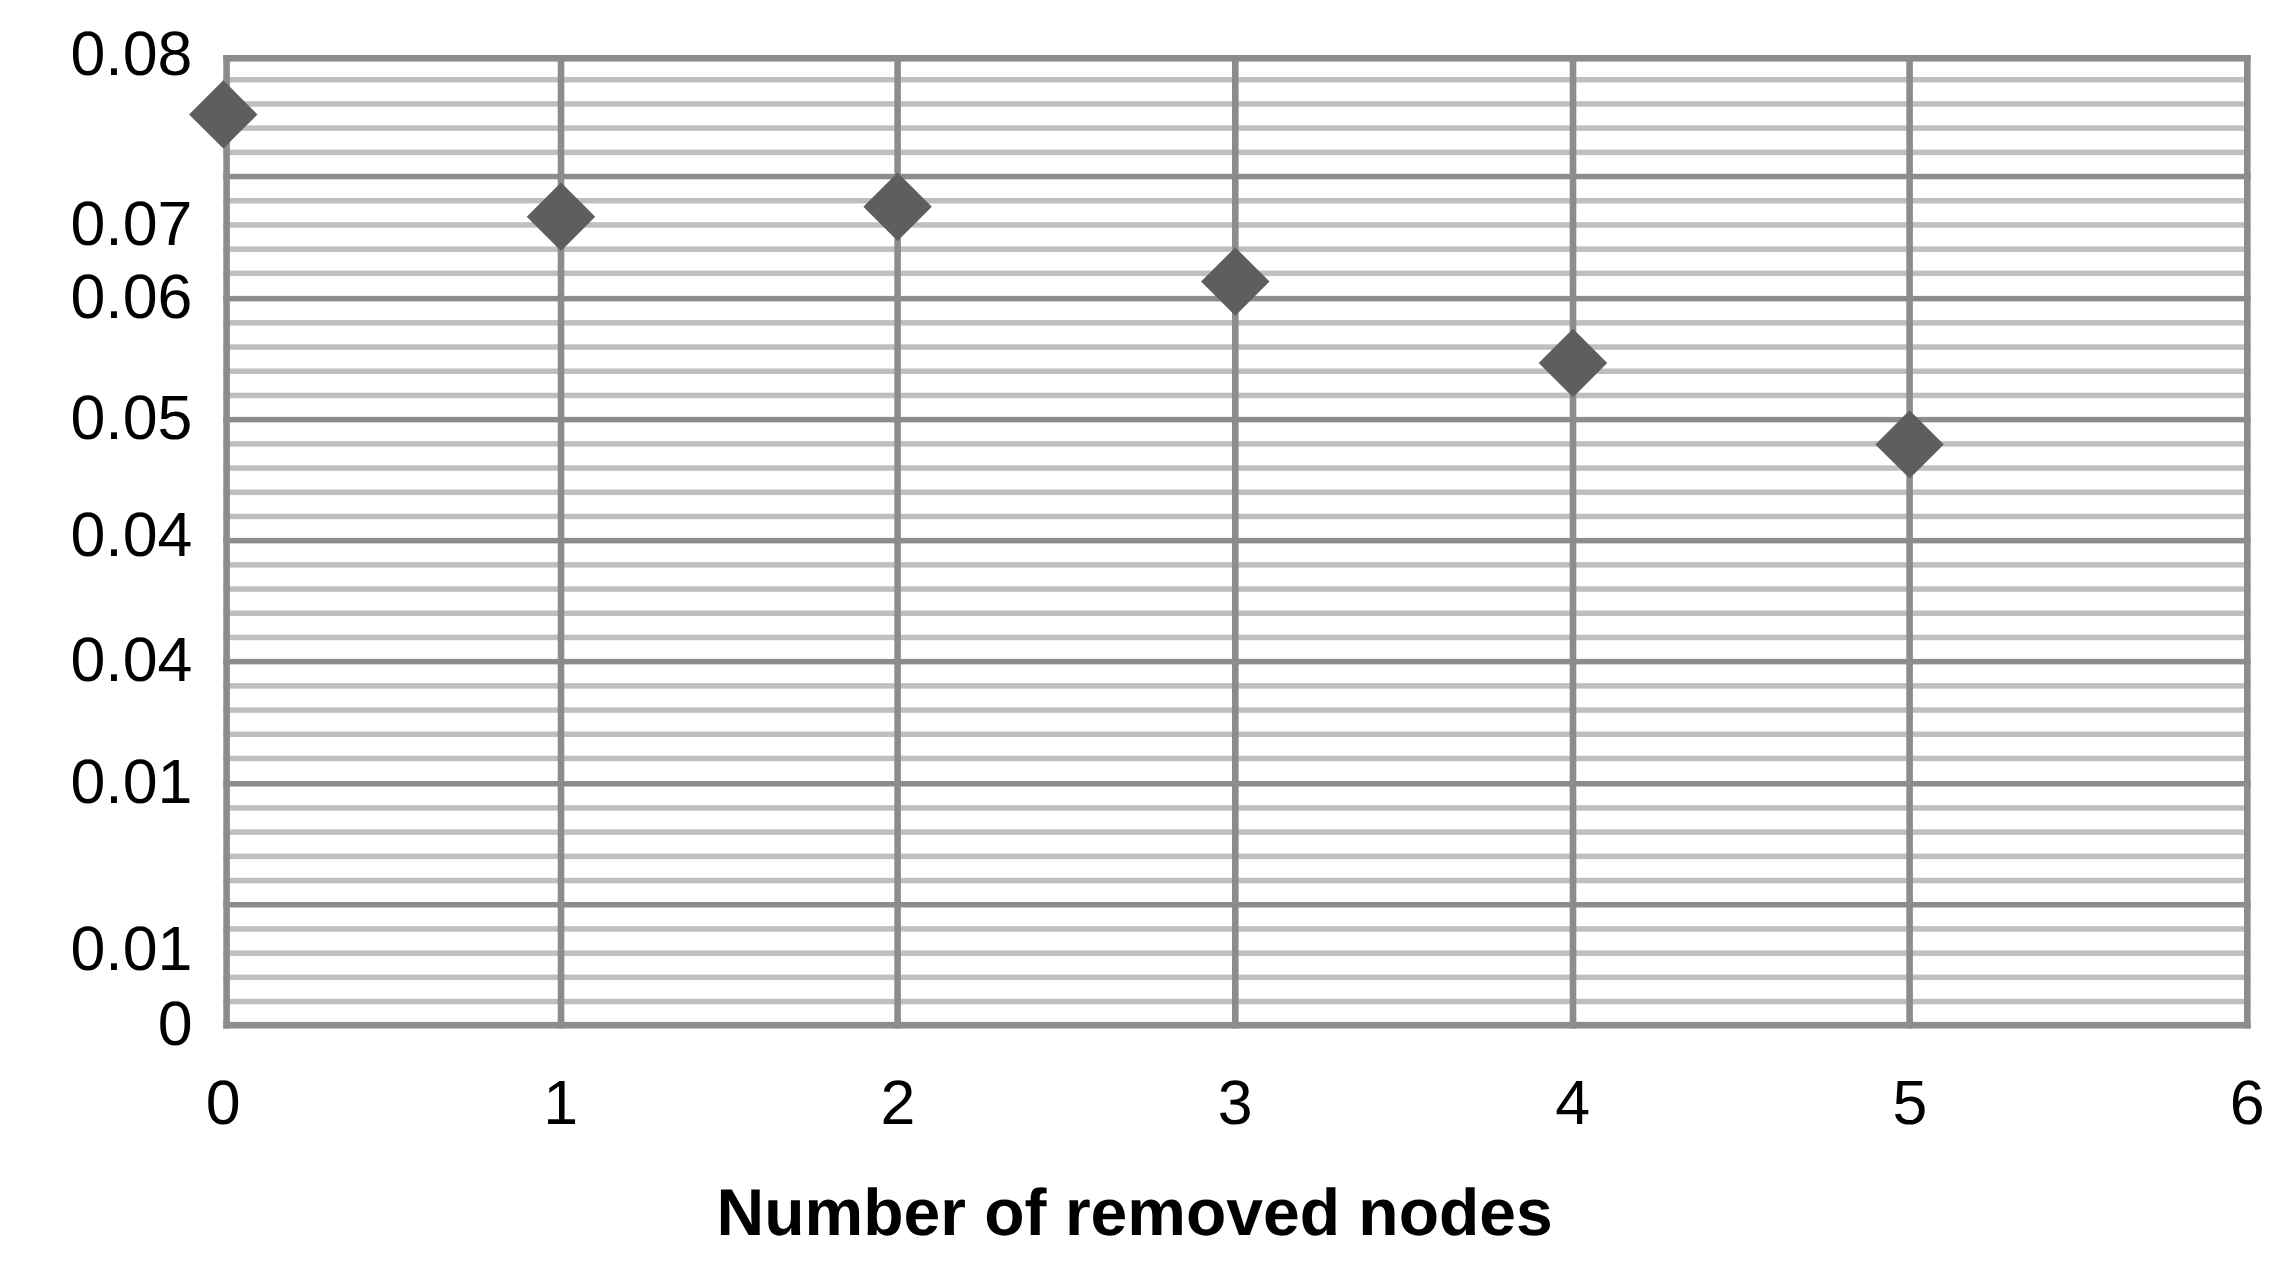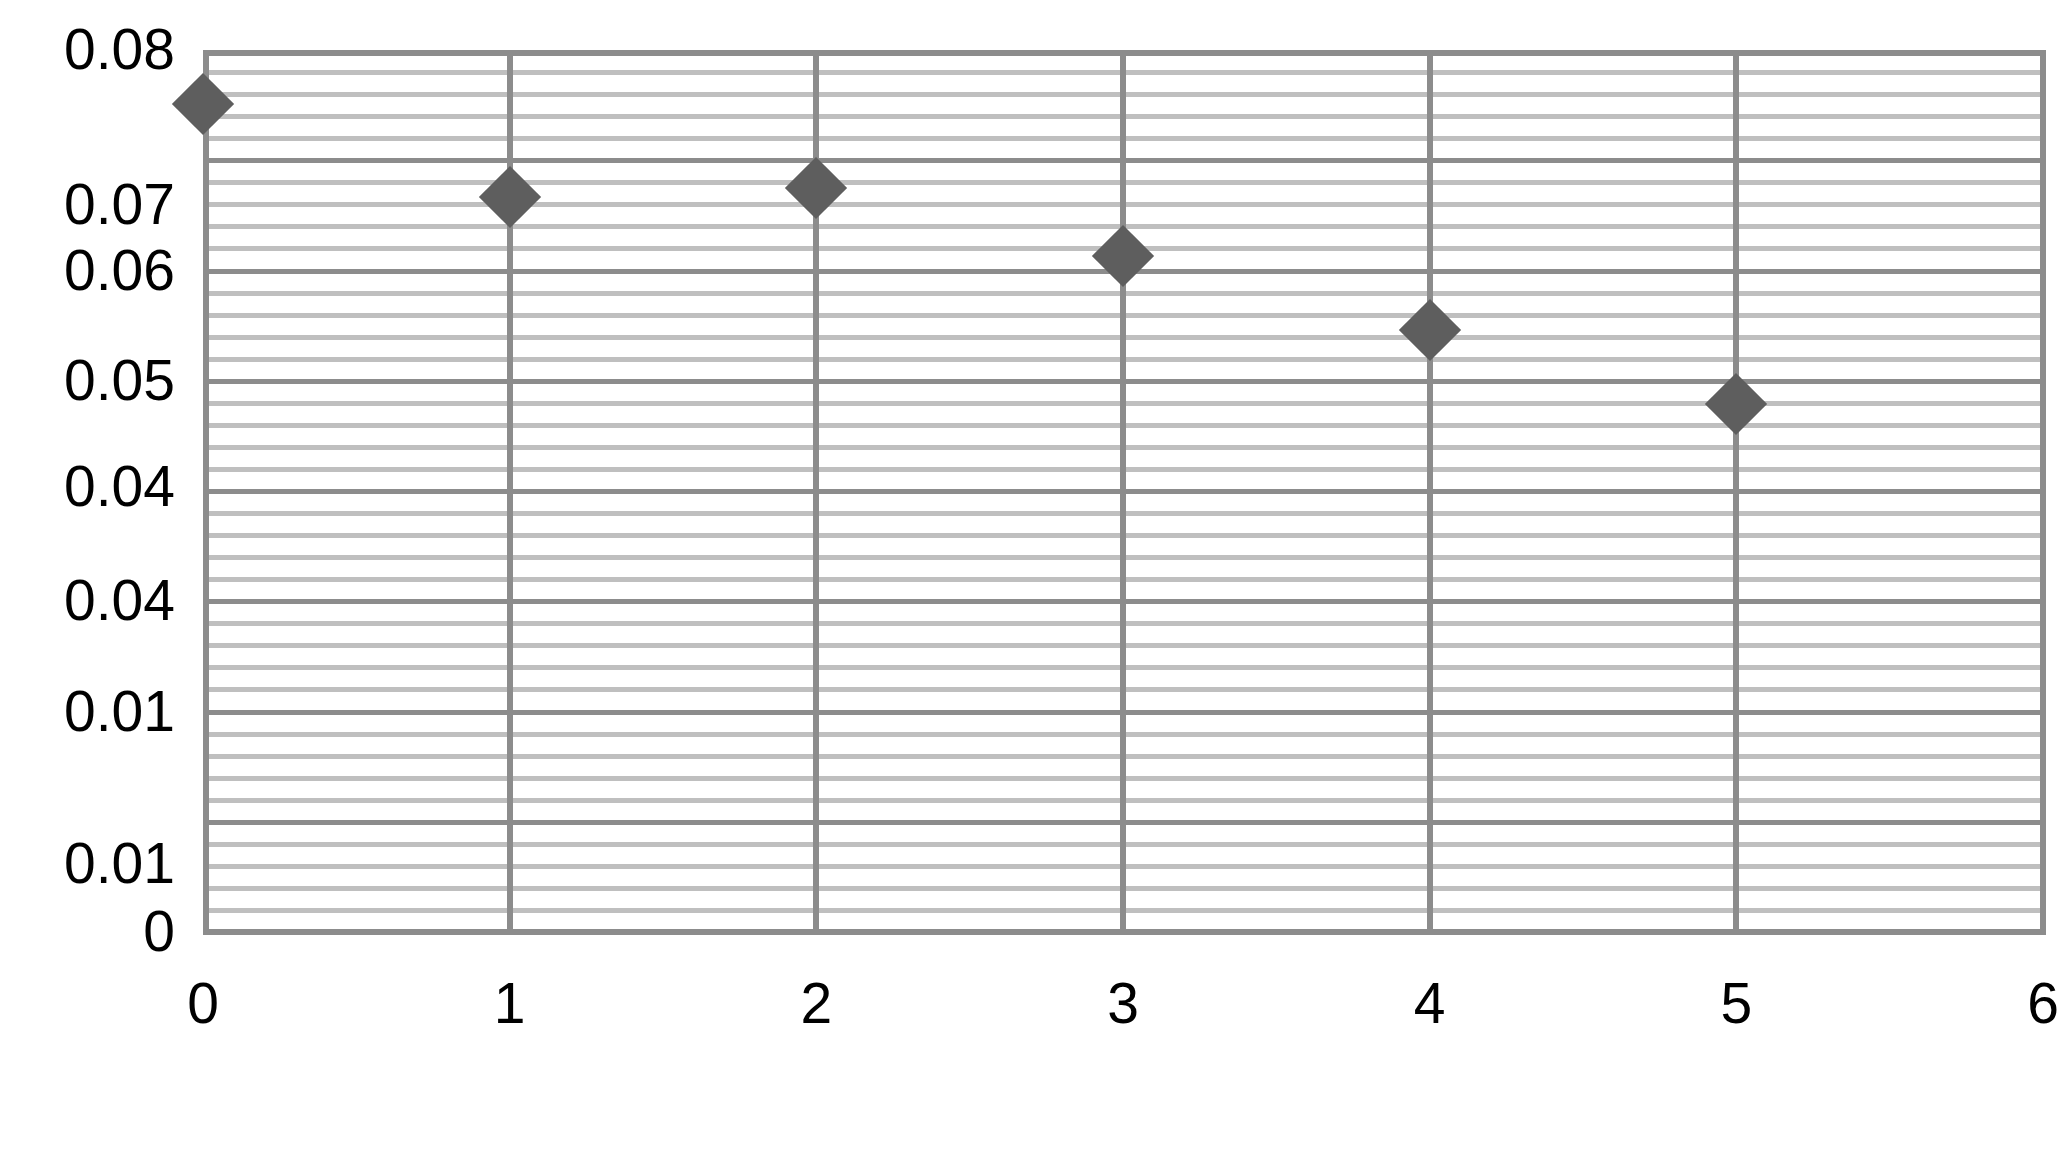--- a/index.html
+++ b/index.html
@@ -151,14 +151,15 @@
   <div id="xticks">
       <div class="xtick-wrap" style="left: 143px;">0</div>
       <div class="xtick-wrap" style="left: 449.667px;">1</div>
       <div class="xtick-wrap" style="left: 756.333px;">2</div>
       <div class="xtick-wrap" style="left: 1063px;">3</div>
       <div class="xtick-wrap" style="left: 1369.67px;">4</div>
       <div class="xtick-wrap" style="left: 1676.33px;">5</div>
       <div class="xtick-wrap" style="left: 1983px;">6</div>
     </div>
 
+  <div class="axis-title">Number of removed nodes</div>
 
 </div>
 
 </body></html>

